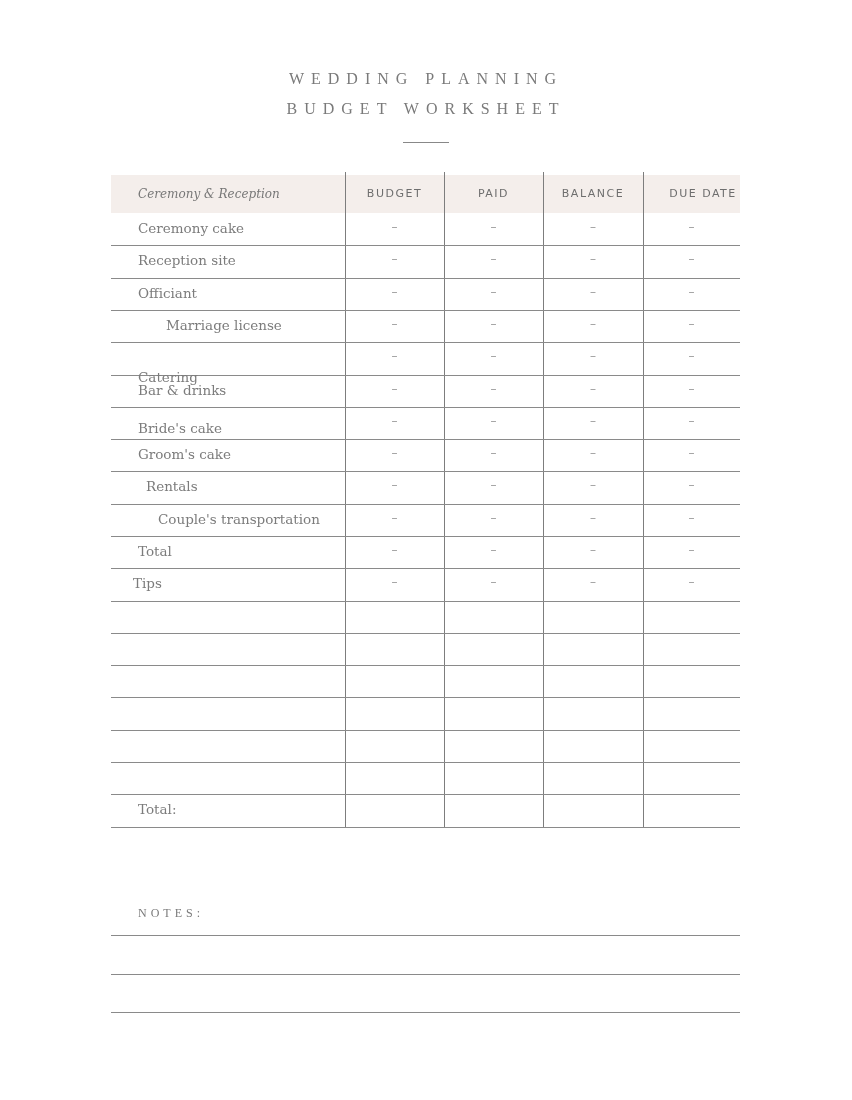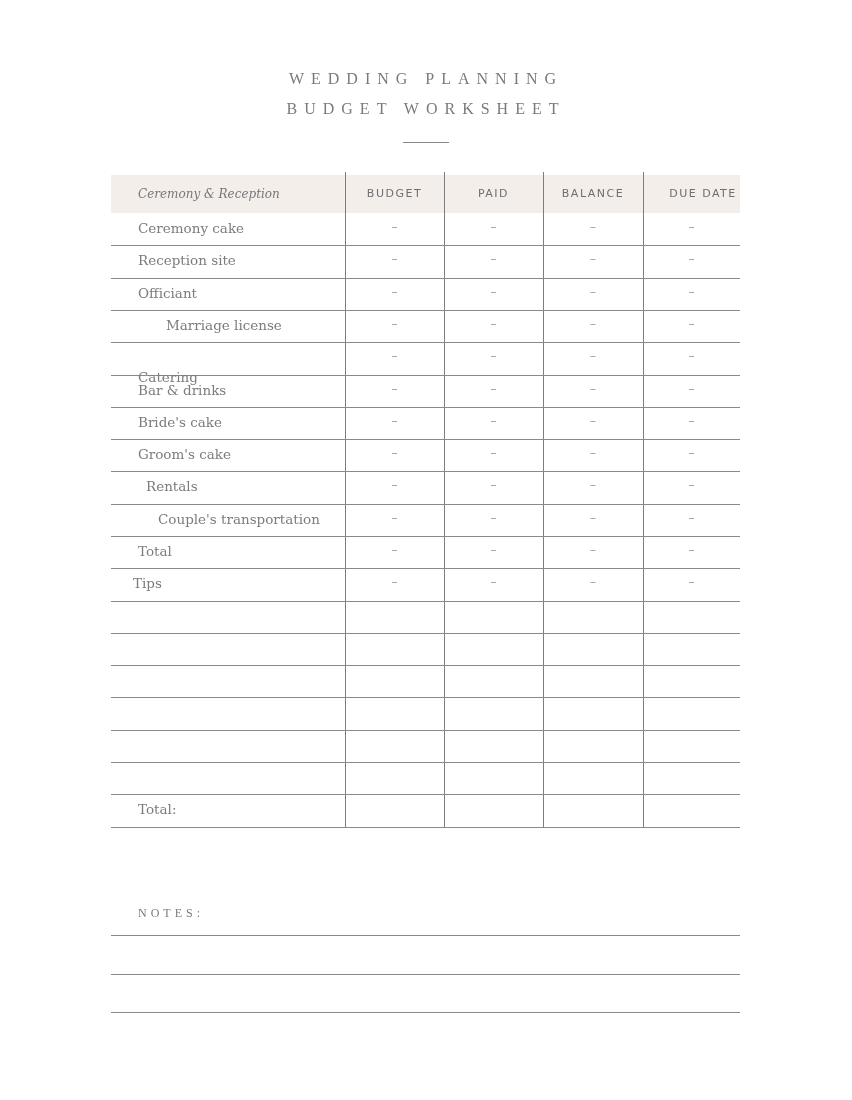--- a/index.html
+++ b/index.html
@@ -67,21 +67,21 @@
     <div class="dash" style="left: 333px; width: 99px; top: 174px;">–</div>
     <div class="dash" style="left: 432px; width: 100px; top: 174px;">–</div>
     <div class="dash" style="left: 532px; width: 97px; top: 174px;">–</div>
     <div class="hline" style="top: 232px;"></div>
     <div class="cell" style="left: 27px; top: 207px;">Bar &amp; drinks</div>
     <div class="dash" style="left: 234px; width: 99px; top: 207px;">–</div>
     <div class="dash" style="left: 333px; width: 99px; top: 207px;">–</div>
     <div class="dash" style="left: 432px; width: 100px; top: 207px;">–</div>
     <div class="dash" style="left: 532px; width: 97px; top: 207px;">–</div>
     <div class="hline" style="top: 264px;"></div>
-    <div class="cell" style="left: 27px; top: 239px; text-align: center;">Bride's cake</div>
+    <div class="cell" style="left: 27px; top: 245px; text-align: center;">Bride's cake</div>
     <div class="dash" style="left: 234px; width: 99px; top: 239px;">–</div>
     <div class="dash" style="left: 333px; width: 99px; top: 239px;">–</div>
     <div class="dash" style="left: 432px; width: 100px; top: 239px;">–</div>
     <div class="dash" style="left: 532px; width: 97px; top: 239px;">–</div>
     <div class="hline" style="top: 296px;"></div>
     <div class="cell" style="left: 27px; top: 271px;">Groom's cake</div>
     <div class="dash" style="left: 234px; width: 99px; top: 271px;">–</div>
     <div class="dash" style="left: 333px; width: 99px; top: 271px;">–</div>
     <div class="dash" style="left: 432px; width: 100px; top: 271px;">–</div>
     <div class="dash" style="left: 532px; width: 97px; top: 271px;">–</div>

